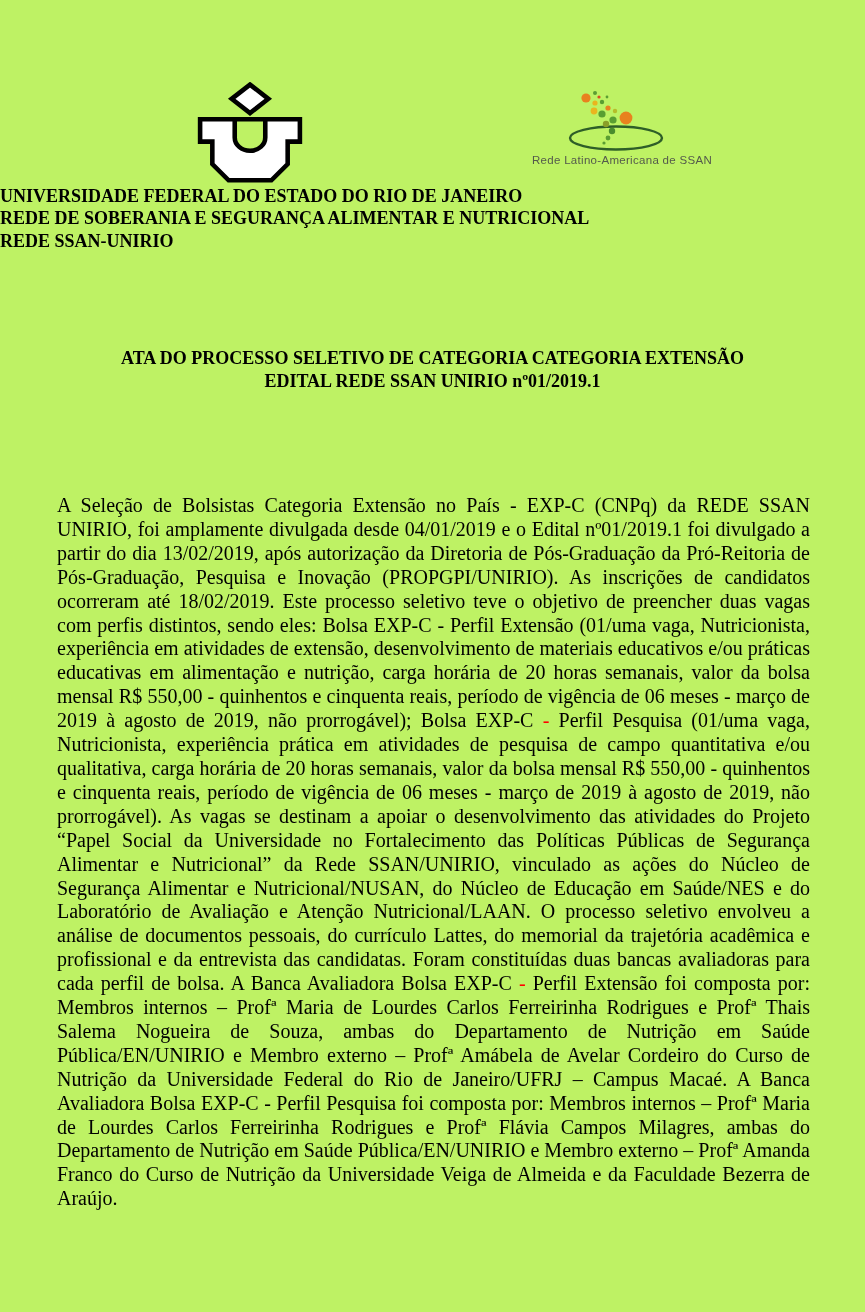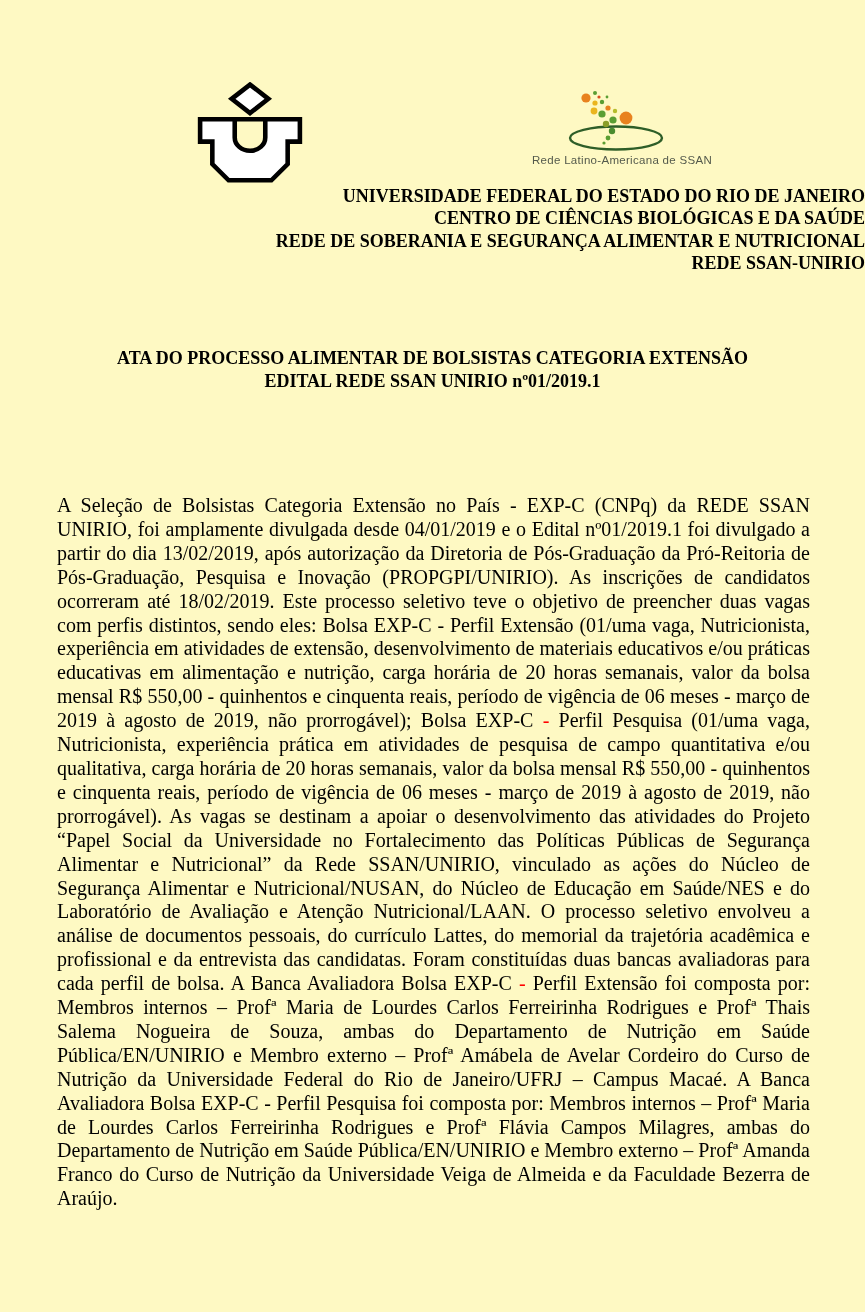--- a/index.html
+++ b/index.html
@@ -4,21 +4,21 @@
 <style>
   html, body {
     margin: 0;
     padding: 0;
     background: #ffffff;
   }
   .page {
     position: relative;
     width: 865px;
     height: 1312px;
-    background: #fef9c3;
+    background: #bef264;
     font-family: "Liberation Serif", serif;
     color: #000000;
     overflow: hidden;
   }
   .unirio-logo {
     position: absolute;
     left: 194px;
     top: 82px;
     width: 112px;
     height: 108px;
@@ -40,21 +40,21 @@
     font-size: 11.5px;
     letter-spacing: 0.3px;
     color: #545a4c;
     white-space: nowrap;
   }
   .header-block {
     position: absolute;
     top: 185px;
     left: 0;
     width: 865px;
-    text-align: right;
+    text-align: left;
     font-weight: bold;
     font-size: 18px;
     line-height: 22.4px;
   }
   .title-block {
     position: absolute;
     top: 347px;
     left: 0;
     width: 865px;
     text-align: center;
@@ -104,25 +104,24 @@
       <circle cx="82" cy="40" r="3.2" fill="#8a9e28"></circle>
       <circle cx="88" cy="47" r="3.2" fill="#4a8c2e"></circle>
       <circle cx="84" cy="54" r="2.4" fill="#5a9e32"></circle>
       <circle cx="80" cy="59" r="1.6" fill="#5a9e32"></circle>
     </svg>
     <div class="ssan-label">Rede Latino-Americana de SSAN</div>
   </div>
 
   <div class="header-block">
     <div>UNIVERSIDADE FEDERAL DO ESTADO DO RIO DE JANEIRO</div>
-    <div>CENTRO DE CIÊNCIAS BIOLÓGICAS E DA SAÚDE</div>
     <div>REDE DE SOBERANIA E SEGURANÇA ALIMENTAR E NUTRICIONAL</div>
     <div>REDE SSAN-UNIRIO</div>
   </div>
 
   <div class="title-block">
-    <div>ATA DO PROCESSO ALIMENTAR DE BOLSISTAS CATEGORIA EXTENSÃO</div>
+    <div>ATA DO PROCESSO SELETIVO DE CATEGORIA CATEGORIA EXTENSÃO</div>
     <div>EDITAL REDE SSAN UNIRIO nº01/2019.1</div>
   </div>
 
   <div class="body-paragraph"><span>A Seleção de Bolsistas Categoria Extensão no País - EXP-C (CNPq) da REDE SSAN UNIRIO, foi amplamente divulgada desde 04/01/2019 e o Edital nº01/2019.1 foi divulgado a partir do dia 13/02/2019, após autorização da Diretoria de Pós-Graduação da Pró-Reitoria de Pós-Graduação, Pesquisa e Inovação (PROPGPI/UNIRIO). As inscrições de candidatos ocorreram até 18/02/2019. Este processo seletivo teve o objetivo de preencher duas vagas com perfis distintos, sendo eles: Bolsa EXP-C - Perfil Extensão (01/uma vaga, Nutricionista, experiência em atividades de extensão, desenvolvimento de materiais educativos e/ou práticas educativas em alimentação e nutrição, carga horária de 20 horas semanais, valor da bolsa mensal R$ 550,00 - quinhentos e cinquenta reais, período de vigência de 06 meses - março de 2019 à agosto de 2019, não prorrogável); Bolsa EXP-C </span><span style="color: rgb(255, 0, 0);">-</span><span> Perfil Pesquisa (01/uma vaga, Nutricionista, experiência prática em atividades de pesquisa de campo quantitativa e/ou qualitativa, carga horária de 20 horas semanais, valor da bolsa mensal R$ 550,00 - quinhentos e cinquenta reais, período de vigência de 06 meses - março de 2019 à agosto de 2019, não prorrogável). As vagas se destinam a apoiar o desenvolvimento das atividades do Projeto “Papel Social da Universidade no Fortalecimento das Políticas Públicas de Segurança Alimentar e Nutricional” da Rede SSAN/UNIRIO, vinculado as ações do Núcleo de Segurança Alimentar e Nutricional/NUSAN, do Núcleo de Educação em Saúde/NES e do Laboratório de Avaliação e Atenção Nutricional/LAAN. O processo seletivo envolveu a análise de documentos pessoais, do currículo Lattes, do memorial da trajetória acadêmica e profissional e da entrevista das candidatas. Foram constituídas duas bancas avaliadoras para cada perfil de bolsa. A Banca Avaliadora Bolsa EXP-C </span><span style="color: rgb(255, 0, 0);">-</span><span> Perfil Extensão foi composta por: Membros internos – Profª Maria de Lourdes Carlos Ferreirinha Rodrigues e Profª Thais Salema Nogueira de Souza, ambas do Departamento de Nutrição em Saúde Pública/EN/UNIRIO e Membro externo – Profª Amábela de Avelar Cordeiro do Curso de Nutrição da Universidade Federal do Rio de Janeiro/UFRJ – Campus Macaé. A Banca Avaliadora Bolsa EXP-C - Perfil Pesquisa foi composta por: Membros internos – Profª Maria de Lourdes Carlos Ferreirinha Rodrigues e Profª Flávia Campos Milagres, ambas do Departamento de Nutrição em Saúde Pública/EN/UNIRIO e Membro externo – Profª Amanda Franco do Curso de Nutrição da Universidade Veiga de Almeida e da Faculdade Bezerra de Araújo.</span></div>
 
 </div>
 
 </body></html>

